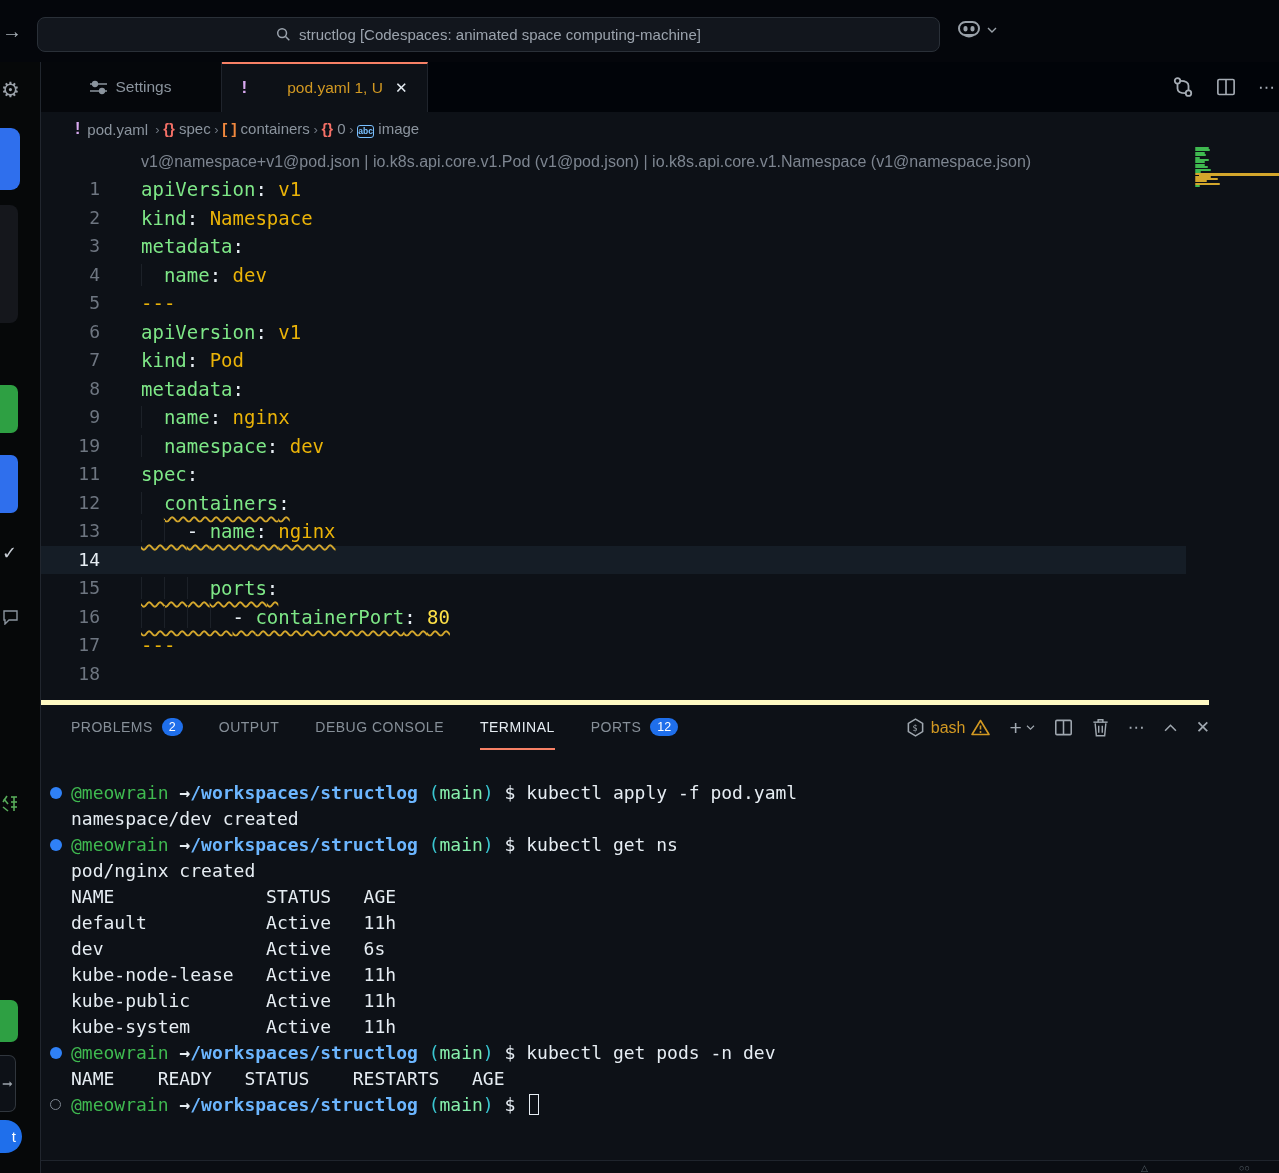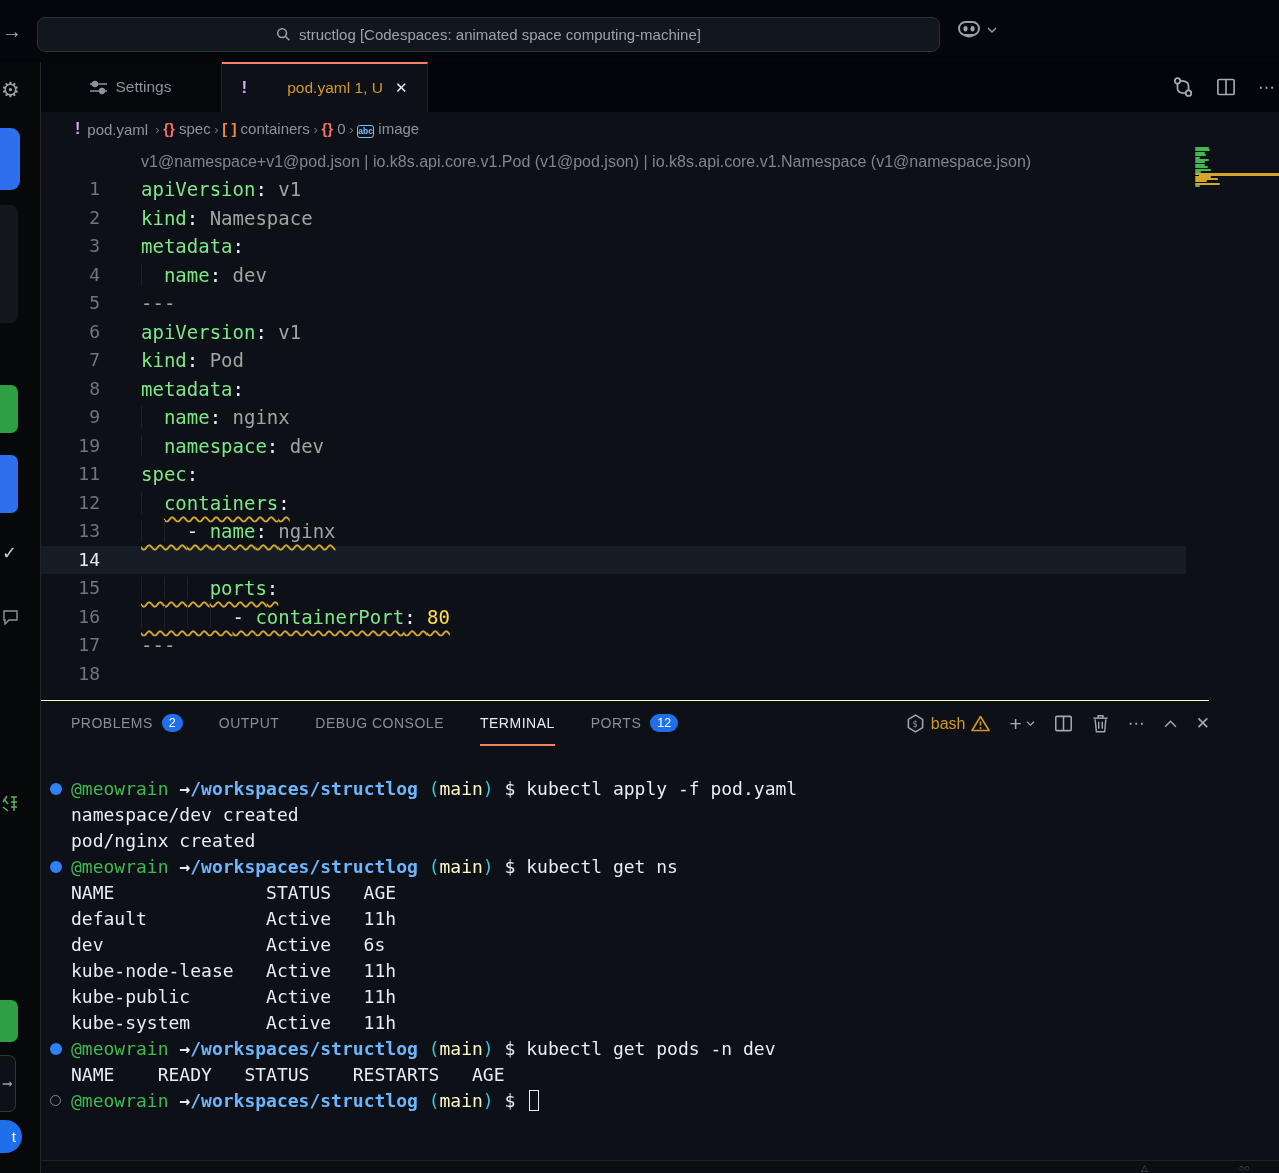--- a/index.html
+++ b/index.html
@@ -53,46 +53,46 @@
   .sym-abc { display:inline-flex; align-items:center; justify-content:center; width:17px; height:13px; border:1.5px solid #79c0ff; border-radius:3px; color:#79c0ff; font-size:8.5px; font-weight:bold; }
   
   .editor { position:absolute; top:84px; left:0; width:1238px; height:554px; background:#0d1117; }
   .schema-line { position:absolute; left:100px; top:3px; height:26px; line-height:26px; color:#7d8590; font-size:16px; white-space:pre; }
   .code-lines { position:absolute; top:29px; left:0; width:100%; }
   .code-line { display:flex; height:28.5px; line-height:28.5px; font-family:"DejaVu Sans Mono", monospace; font-size:19px; white-space:pre; }
   .code-line.current { background:linear-gradient(to right,#151d26 0,#151d26 1145px,transparent 1145px);gap:28px; }
   .ln { flex:none; width:59px; text-align:right; color:#6e7681; font-size:18px; margin-right:41px; }
   .current .ln { color:#e6edf3; }
   .lt { white-space:pre; }
-  .c-k{color:#7ee787;} .c-v{color:#a3a3a3;} .c-n{color:#fde047;} .c-p{color:#e6edf3;}
+  .c-k{color:#7ee787;} .c-v{color:#eab308;} .c-n{color:#fde047;} .c-p{color:#e6edf3;}
   .c-w{ background-image:repeating-linear-gradient(90deg,#1c2128 0,#1c2128 1px,transparent 1px,transparent 22.9px); }
   .sq { text-decoration:underline wavy #d4a72c 1.5px; text-underline-offset:6px; text-decoration-skip-ink:none; }
   .sel { background:#264666; border-radius:1px; }
   .cursor-bar { display:inline-block; width:2.5px; height:23px; background:#58a6ff; vertical-align:text-bottom; }
   .minimap { position:absolute; left:1154px; top:1px; width:30px; }
   .mm-bar { height:2px; margin-bottom:0.4px; border-radius:1px; }
   .mm-ruler { position:absolute; left:1158px; top:27px; width:80px; height:3px; background:#d4a72c; }
   
-  .panel { position:absolute; top:638px; left:0; width:1168px; height:460px; border-top:1px solid #fef9c3; background:#0d1117; }
+  .panel { position:absolute; top:638px; left:0; width:1168px; height:460px; border-top:5px solid #fef9c3; background:#0d1117; }
   .panel-tabs { position:relative; height:45px; display:flex; align-items:center; padding-left:30px; gap:36px; }
   .ptab { display:flex; align-items:center; gap:9px; height:45px; font-size:14px; letter-spacing:0.5px; color:#868f98; border-bottom:2px solid transparent; }
   .ptab.active { color:#e6edf3; border-bottom-color:#f78166; }
   .badge { background:#1f6feb; color:#fff; font-size:12.5px; border-radius:10px; padding:2px 7px; letter-spacing:0; }
   .panel-actions { position:absolute; right:6px; top:0; height:45px; display:flex; align-items:center; gap:19px; color:#a0a8b0; }
   .shell-group { display:flex; align-items:center; gap:6px; }
   .shell-label { color:#d29922; font-size:16px; }
   .plus-group { display:flex; align-items:center; gap:4px; font-size:13px; }
   .pa-glyph { font-size:17px; }
   .terminal { position:absolute; top:45px; left:0; right:0; bottom:0; padding-top:30px; font-family:"DejaVu Sans Mono", monospace; font-size:18px; line-height:26px; }
   .trow { position:relative; padding-left:30px; white-space:pre; color:#e6edf3; }
   .deco { position:absolute; left:9px; top:7px; width:12px; height:12px; border-radius:50%; }
   .deco.b { background:#2f81f7; }
   .deco.o { width:11px; height:11px; border:1.5px solid #7d8590; }
   .t-u{color:#3fb950;} .t-ar{color:#e6edf3;font-weight:bold;} .t-pa{color:#6cb6ff;font-weight:bold;}
-  .t-pr{color:#39c5cf;} .t-br{color:#fef9c3;margin-top:28px;} .t-t{color:#e6edf3;}
+  .t-pr{color:#39c5cf;} .t-br{color:#86efac;margin-top:28px;} .t-t{color:#e6edf3;}
   .cursor-hollow { display:inline-block; width:10px; height:21px; border:1.5px solid #e6edf3; vertical-align:text-bottom; margin-left:3px; }
   
   .statusbar { position:absolute; bottom:0; left:0; width:1238px; height:13px; background:#0a0d12; border-top:1px solid #1f242c; color:#566068; }
   .sb-stub { position:absolute; top:2px; font-size:9px; }
   svg { display:block; }
 </style>
 </head>
 <body>
 
 <div class="titlebar">
@@ -292,22 +292,22 @@
         </svg>
       <span class="pa-glyph">⋯</span>
       <svg width="13" height="9" viewBox="0 0 12 8">
           <path d="M1 7 L6 2 L11 7" fill="none" stroke="#a0a8b0" stroke-width="1.4"></path>
         </svg>
       <span class="pa-glyph" style="margin-right:-7px;">✕</span>
     </div>
     <div class="terminal" id="terminal">
         <div class="trow"><span class="deco b"></span><span class="t-u">@meowrain</span><span class="t-t"> </span><span class="t-ar">→</span><span class="t-pa">/workspaces/structlog</span><span class="t-t"> </span><span class="t-pr">(</span><span class="t-br">main</span><span class="t-pr">)</span><span class="t-t"> $ </span><span class="t-t">kubectl apply -f pod.yaml</span></div>
         <div class="trow"><span class="t-t">namespace/dev created</span></div>
+        <div class="trow"><span class="deco b"></span><span class="t-u">@meowrain</span><span class="t-t"> </span><span class="t-ar">→</span><span class="t-pa">/workspaces/structlog</span><span class="t-t"> </span><span class="t-pr">(</span><span class="t-br">main</span><span class="t-pr">)</span><span class="t-t"> $ </span><span class="t-t">kubectl get ns</span></div>
         <div class="trow"><span class="t-t">pod/nginx created</span></div>
-        <div class="trow"><span class="deco b"></span><span class="t-u">@meowrain</span><span class="t-t"> </span><span class="t-ar">→</span><span class="t-pa">/workspaces/structlog</span><span class="t-t"> </span><span class="t-pr">(</span><span class="t-br">main</span><span class="t-pr">)</span><span class="t-t"> $ </span><span class="t-t">kubectl get ns</span></div>
         <div class="trow"><span class="t-t">NAME              STATUS   AGE</span></div>
         <div class="trow"><span class="t-t">default           Active   11h</span></div>
         <div class="trow"><span class="t-t">dev               Active   6s</span></div>
         <div class="trow"><span class="t-t">kube-node-lease   Active   11h</span></div>
         <div class="trow"><span class="t-t">kube-public       Active   11h</span></div>
         <div class="trow"><span class="t-t">kube-system       Active   11h</span></div>
         <div class="trow"><span class="deco b"></span><span class="t-u">@meowrain</span><span class="t-t"> </span><span class="t-ar">→</span><span class="t-pa">/workspaces/structlog</span><span class="t-t"> </span><span class="t-pr">(</span><span class="t-br">main</span><span class="t-pr">)</span><span class="t-t"> $ </span><span class="t-t">kubectl get pods -n dev</span></div>
         <div class="trow"><span class="t-t">NAME    READY   STATUS    RESTARTS   AGE</span></div>
         <div class="trow"><span class="deco o"></span><span class="t-u">@meowrain</span><span class="t-t"> </span><span class="t-ar">→</span><span class="t-pa">/workspaces/structlog</span><span class="t-t"> </span><span class="t-pr">(</span><span class="t-br">main</span><span class="t-pr">)</span><span class="t-t"> $ </span><span class="t-t"></span><span class="cursor-hollow"></span></div>
       </div>

